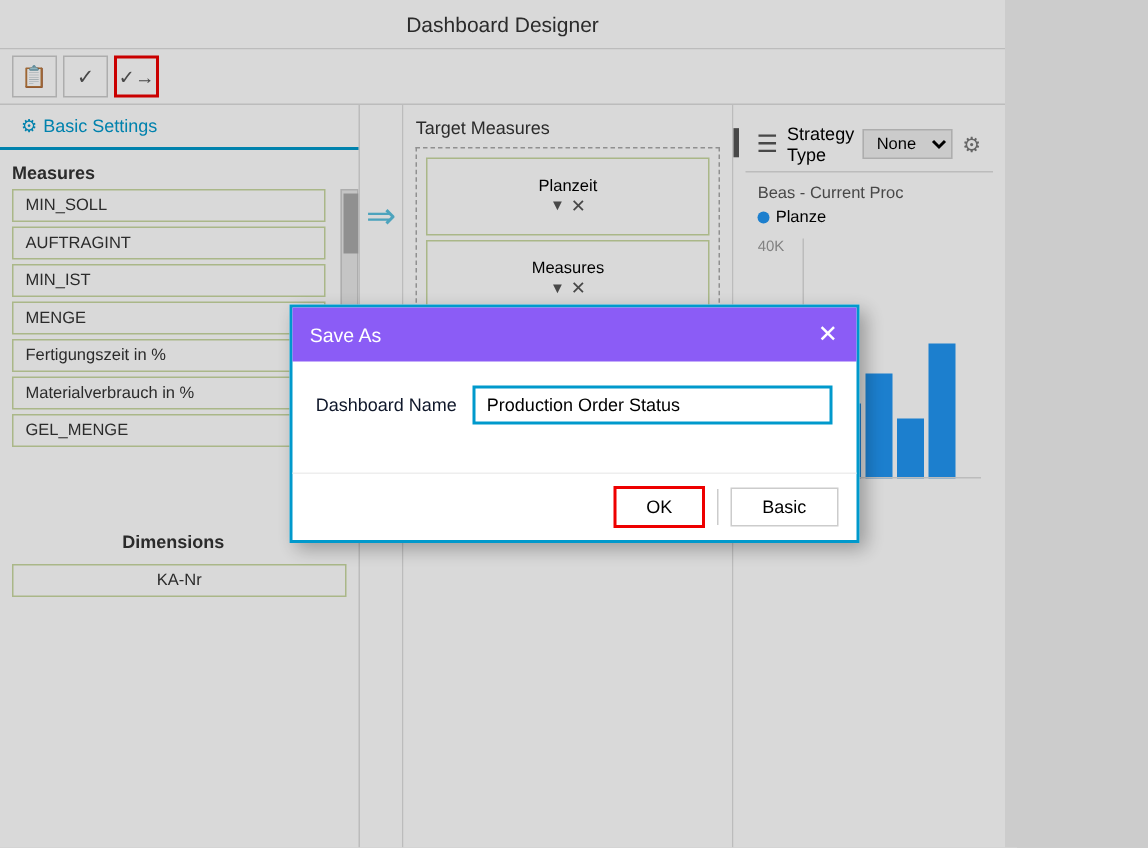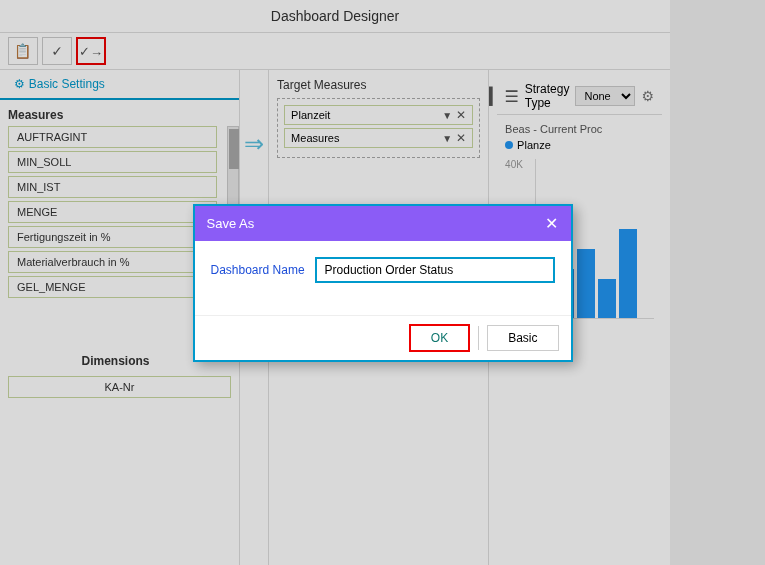--- a/index.html
+++ b/index.html
@@ -31,21 +31,21 @@
     .strategy-bar { display: flex; align-items: center; justify-content: flex-end; gap: 6px; padding: 4px 8px; border-bottom: 1px solid #ddd; font-size: 12px; }
     .strategy-select { border: 1px solid #ccc; padding: 2px 4px; font-size: 11px; }
 
     
     .panel-label { font-size: 12px; font-weight: bold; color: #333; padding: 8px 8px 4px; }
     .measures-list { flex: 1; overflow-y: auto; padding: 0 8px; }
     .measure-item { border: 1px solid #c8d8a0; padding: 4px 8px; margin-bottom: 3px; font-size: 11px; color: #333; background: #fff; cursor: pointer; }
 
     
     .section-label { font-size: 12px; color: #333; margin-bottom: 6px; }
-    .target-measure { border: 1px solid #c8d8a0; padding: 2px 6px; margin-bottom: 3px; display: flex; align-items: center; justify-content: space-between; font-size: 11px; }
+    .target-measure { border: 1px solid #c8d8a0; padding: 12px 6px; margin-bottom: 3px; display: flex; align-items: center; justify-content: space-between; font-size: 11px; flex-direction: column; }
     .target-measure-group { border: 1px dashed #aaa; padding: 6px; margin-bottom: 8px; }
     .measure-controls { display: flex; align-items: center; gap: 4px; }
     .arrow-btn { font-size: 10px; color: #555; cursor: pointer; }
     .close-btn { color: #555; cursor: pointer; font-size: 12px; }
 
     
     .dim-section { padding: 0 8px 8px; text-align: center; }
     .dim-item { border: 1px solid #c8d8a0; padding: 4px 8px; font-size: 11px; color: #333; background: #fff; margin-top: 4px; }
 
     
@@ -56,25 +56,25 @@
     .target-input-wrap { border: 1px dashed #aaa; padding: 4px; flex: 1; }
     .target-input { border: 1px solid #c8d8a0; padding: 3px 6px; font-size: 11px; display: flex; align-items: center; justify-content: space-between; }
 
     
     .modal-overlay { position: fixed; top: 0; left: 0; width: 765px; height: 565px; background: rgba(0,0,0,0.15); z-index: 100; display: flex; align-items: center; justify-content: center; }
     .modal { background: #fff; border: 2px solid #0099cc; width: 380px; box-shadow: 4px 4px 12px rgba(0,0,0,0.3); }
     .modal-header { background: #8b5cf6; color: #fff; padding: 8px 12px; display: flex; align-items: center; justify-content: space-between; font-size: 13px; }
     .modal-close { color: #fff; cursor: pointer; font-size: 16px; }
     .modal-body { padding: 16px; }
     .modal-field { display: flex; align-items: center; gap: 10px; margin-bottom: 16px; }
-    .modal-field-label { font-size: 12px; color: #1d4ed8; white-space: nowrap; }
+    .modal-field-label { font-size: 12px; color: #0f172a; white-space: nowrap; }
     .modal-input { border: 2px solid #0099cc; padding: 4px 8px; font-size: 12px; flex: 1; outline: none; }
     .modal-footer { display: flex; align-items: center; justify-content: flex-end; gap: 0; border-top: 1px solid #eee; padding: 8px 12px; }
     .modal-btn { padding: 5px 20px; font-size: 12px; cursor: pointer; background: #fff; border: 1px solid #ccc; }
-    .modal-btn.ok { border: 2px solid #e00; color: #0f766e; }
+    .modal-btn.ok { border: 2px solid #e00; color: #000000; }
     .modal-divider { width: 1px; height: 24px; background: #ccc; margin: 0 8px; }
 
     
     .tabs-full { display: flex; border-bottom: 2px solid #0099cc; }
     .tab-item { padding: 7px 14px; font-size: 12px; cursor: pointer; display: flex; align-items: center; gap: 4px; }
     .tab-item.active { border-bottom: 2px solid #0099cc; color: #0099cc; margin-bottom: -2px; }
   </style>
 </head>
 <body>
 
@@ -106,22 +106,22 @@
           <span>Basic Settings</span>
         </div>
       </div>
 
       <div class="panel-label">Measures</div>
       <div class="measures-list" style="max-height: 220px; overflow-y: hidden; position: relative;">
         <div style="position:absolute; right:0; top:0; width:12px; height:100%; background:#e8e8e8; border:1px solid #ccc;">
           <div style="width:10px; height:40px; background:#aaa; margin: 2px 1px;"></div>
         </div>
         <div style="margin-right: 14px;">
+          <div class="measure-item">MIN_SOLL</div>
           <div class="measure-item">AUFTRAGINT</div>
-          <div class="measure-item">MIN_SOLL</div>
           <div class="measure-item">MIN_IST</div>
           <div class="measure-item">MENGE</div>
           <div class="measure-item">Fertigungszeit in %</div>
           <div class="measure-item">Materialverbrauch in %</div>
           <div class="measure-item">GEL_MENGE</div>
         </div>
       </div>
 
       <div class="dim-section">
         <div class="panel-label" style="padding-left:0;">Dimensions</div>

